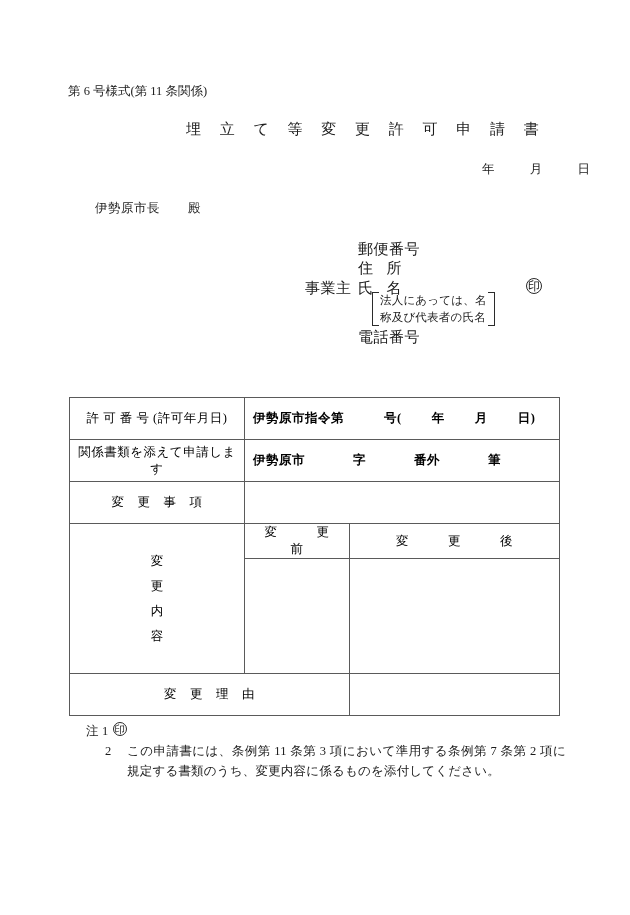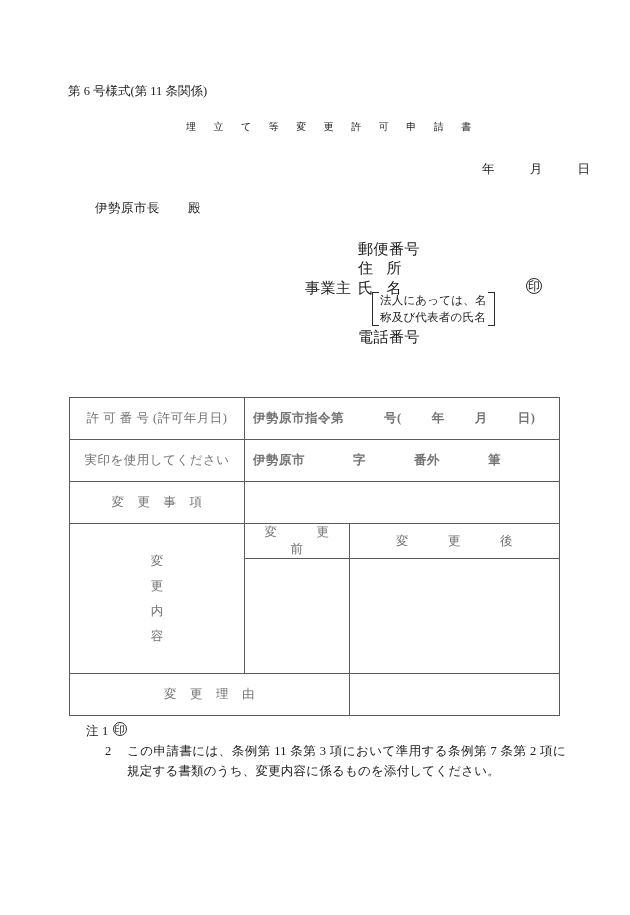--- a/index.html
+++ b/index.html
@@ -35,21 +35,21 @@
   #form-number {
     left: 68px;
     top: 85px;
     font-size: 12.5px;
   }
 
   
   #doc-title {
     left: 186px;
     top: 122px;
-    font-size: 10px;
+    font-size: 15px;
     letter-spacing: 7.5px;
   }
 
   
   #date-line {
     left: 434px;
     top: 163px;
     font-size: 12.5px;
     letter-spacing: 1px;
     margin-left: 48px;
@@ -167,21 +167,21 @@
     top: 397px;
     width: 491px;
     border-collapse: collapse;
     table-layout: fixed;
   }
   #main-table td {
     border: 1px solid #5a5a5a;
     font-size: 12.5px;
     padding: 0 8px;
     vertical-align: middle;
-    color: #737373;
+    color: #000000;
   }
   .lbl-wide {
     width: 158px;
     text-align: center;
     letter-spacing: 0.5px;
   }
   .row-h { height: 42px; }
   .cell-val { letter-spacing: 0.5px; font-weight: bold; }
   .cell-val .g-s { display: inline-block; width: 30px; }
   .cell-val .g-m { display: inline-block; width: 40px; }
@@ -300,21 +300,21 @@
 
   <table id="main-table">
     <tbody>
       <tr class="row-h">
         <td class="lbl-wide">許 可 番 号 (許可年月日)</td>
         <td class="cell-val" colspan="3">
           <span>伊勢原市指令第</span><span class="g-m"></span><span>号(</span><span class="g-s"></span><span>年</span><span class="g-s"></span><span>月</span><span class="g-s"></span><span>日)</span>
         </td>
       </tr>
       <tr class="row-h">
-        <td class="lbl-wide">実印を使用してください</td>
+        <td class="lbl-wide">関係書類を添えて申請します</td>
         <td class="cell-val" colspan="3">
           <span>伊勢原市</span><span class="g-l"></span><span>字</span><span class="g-l"></span><span>番外</span><span class="g-l"></span><span>筆</span>
         </td>
       </tr>
       <tr class="row-h">
         <td class="lbl-wide">変　更　事　項</td>
         <td class="cell-val" colspan="3"></td>
       </tr>
 
       <tr>

